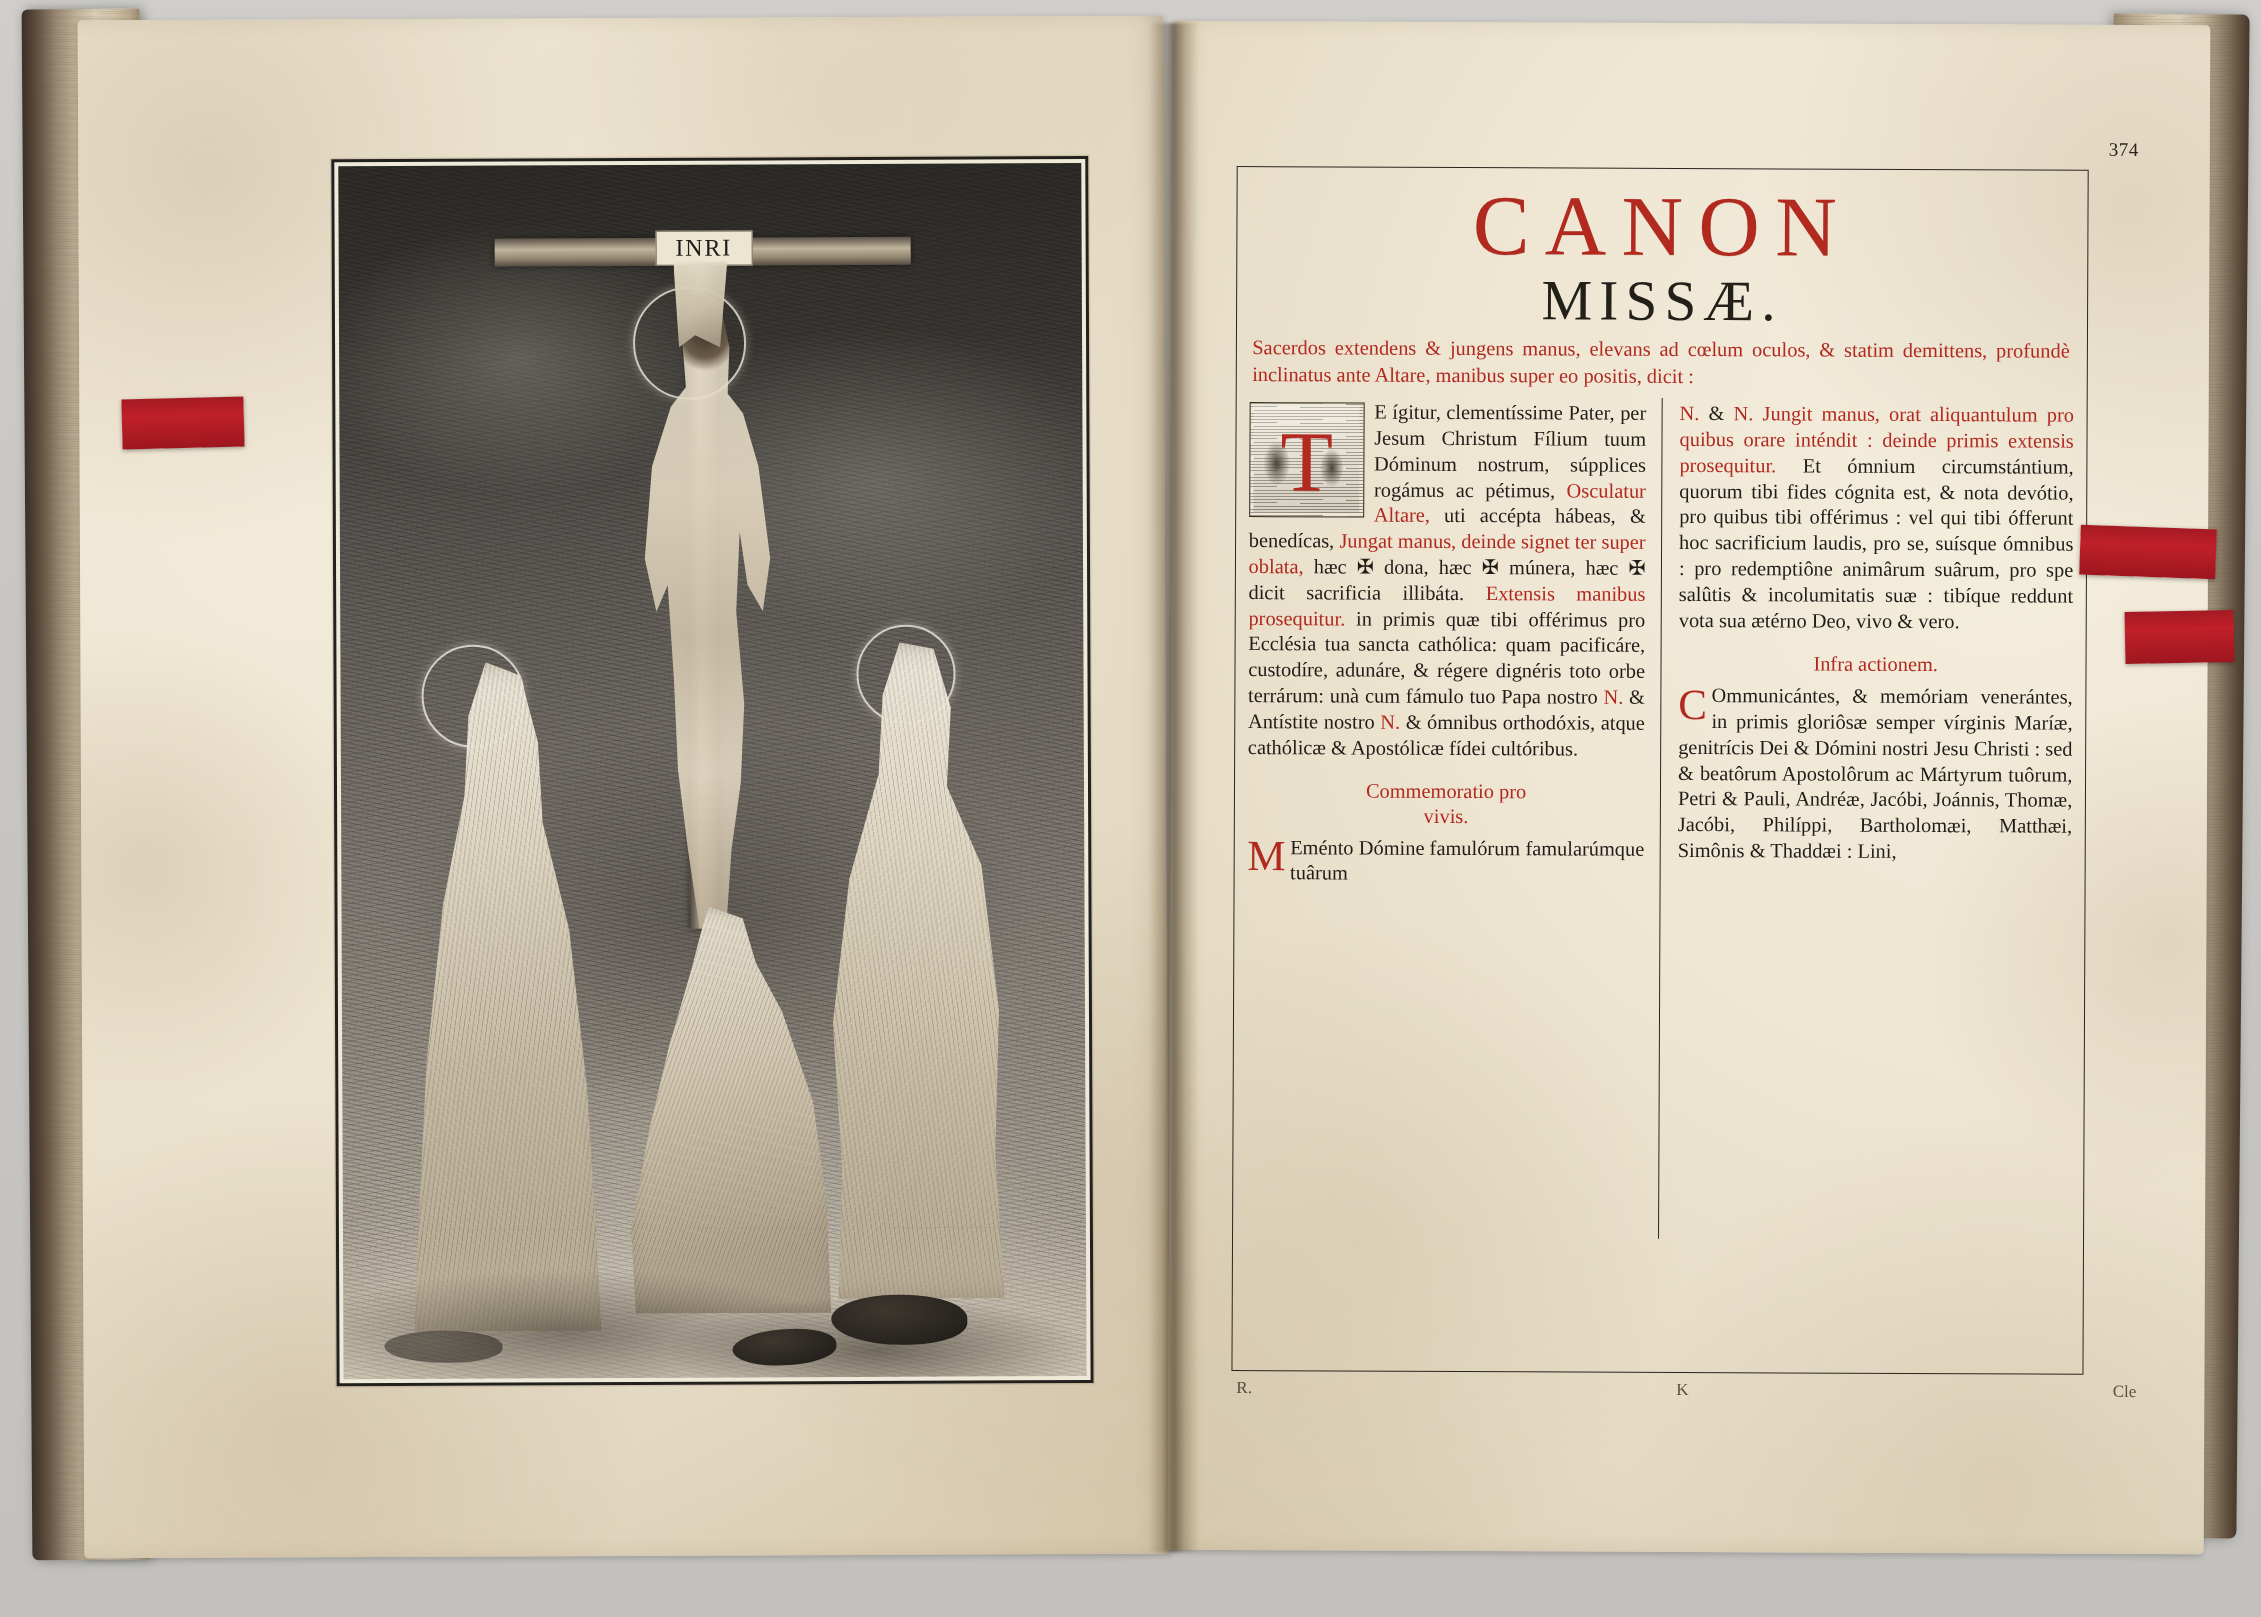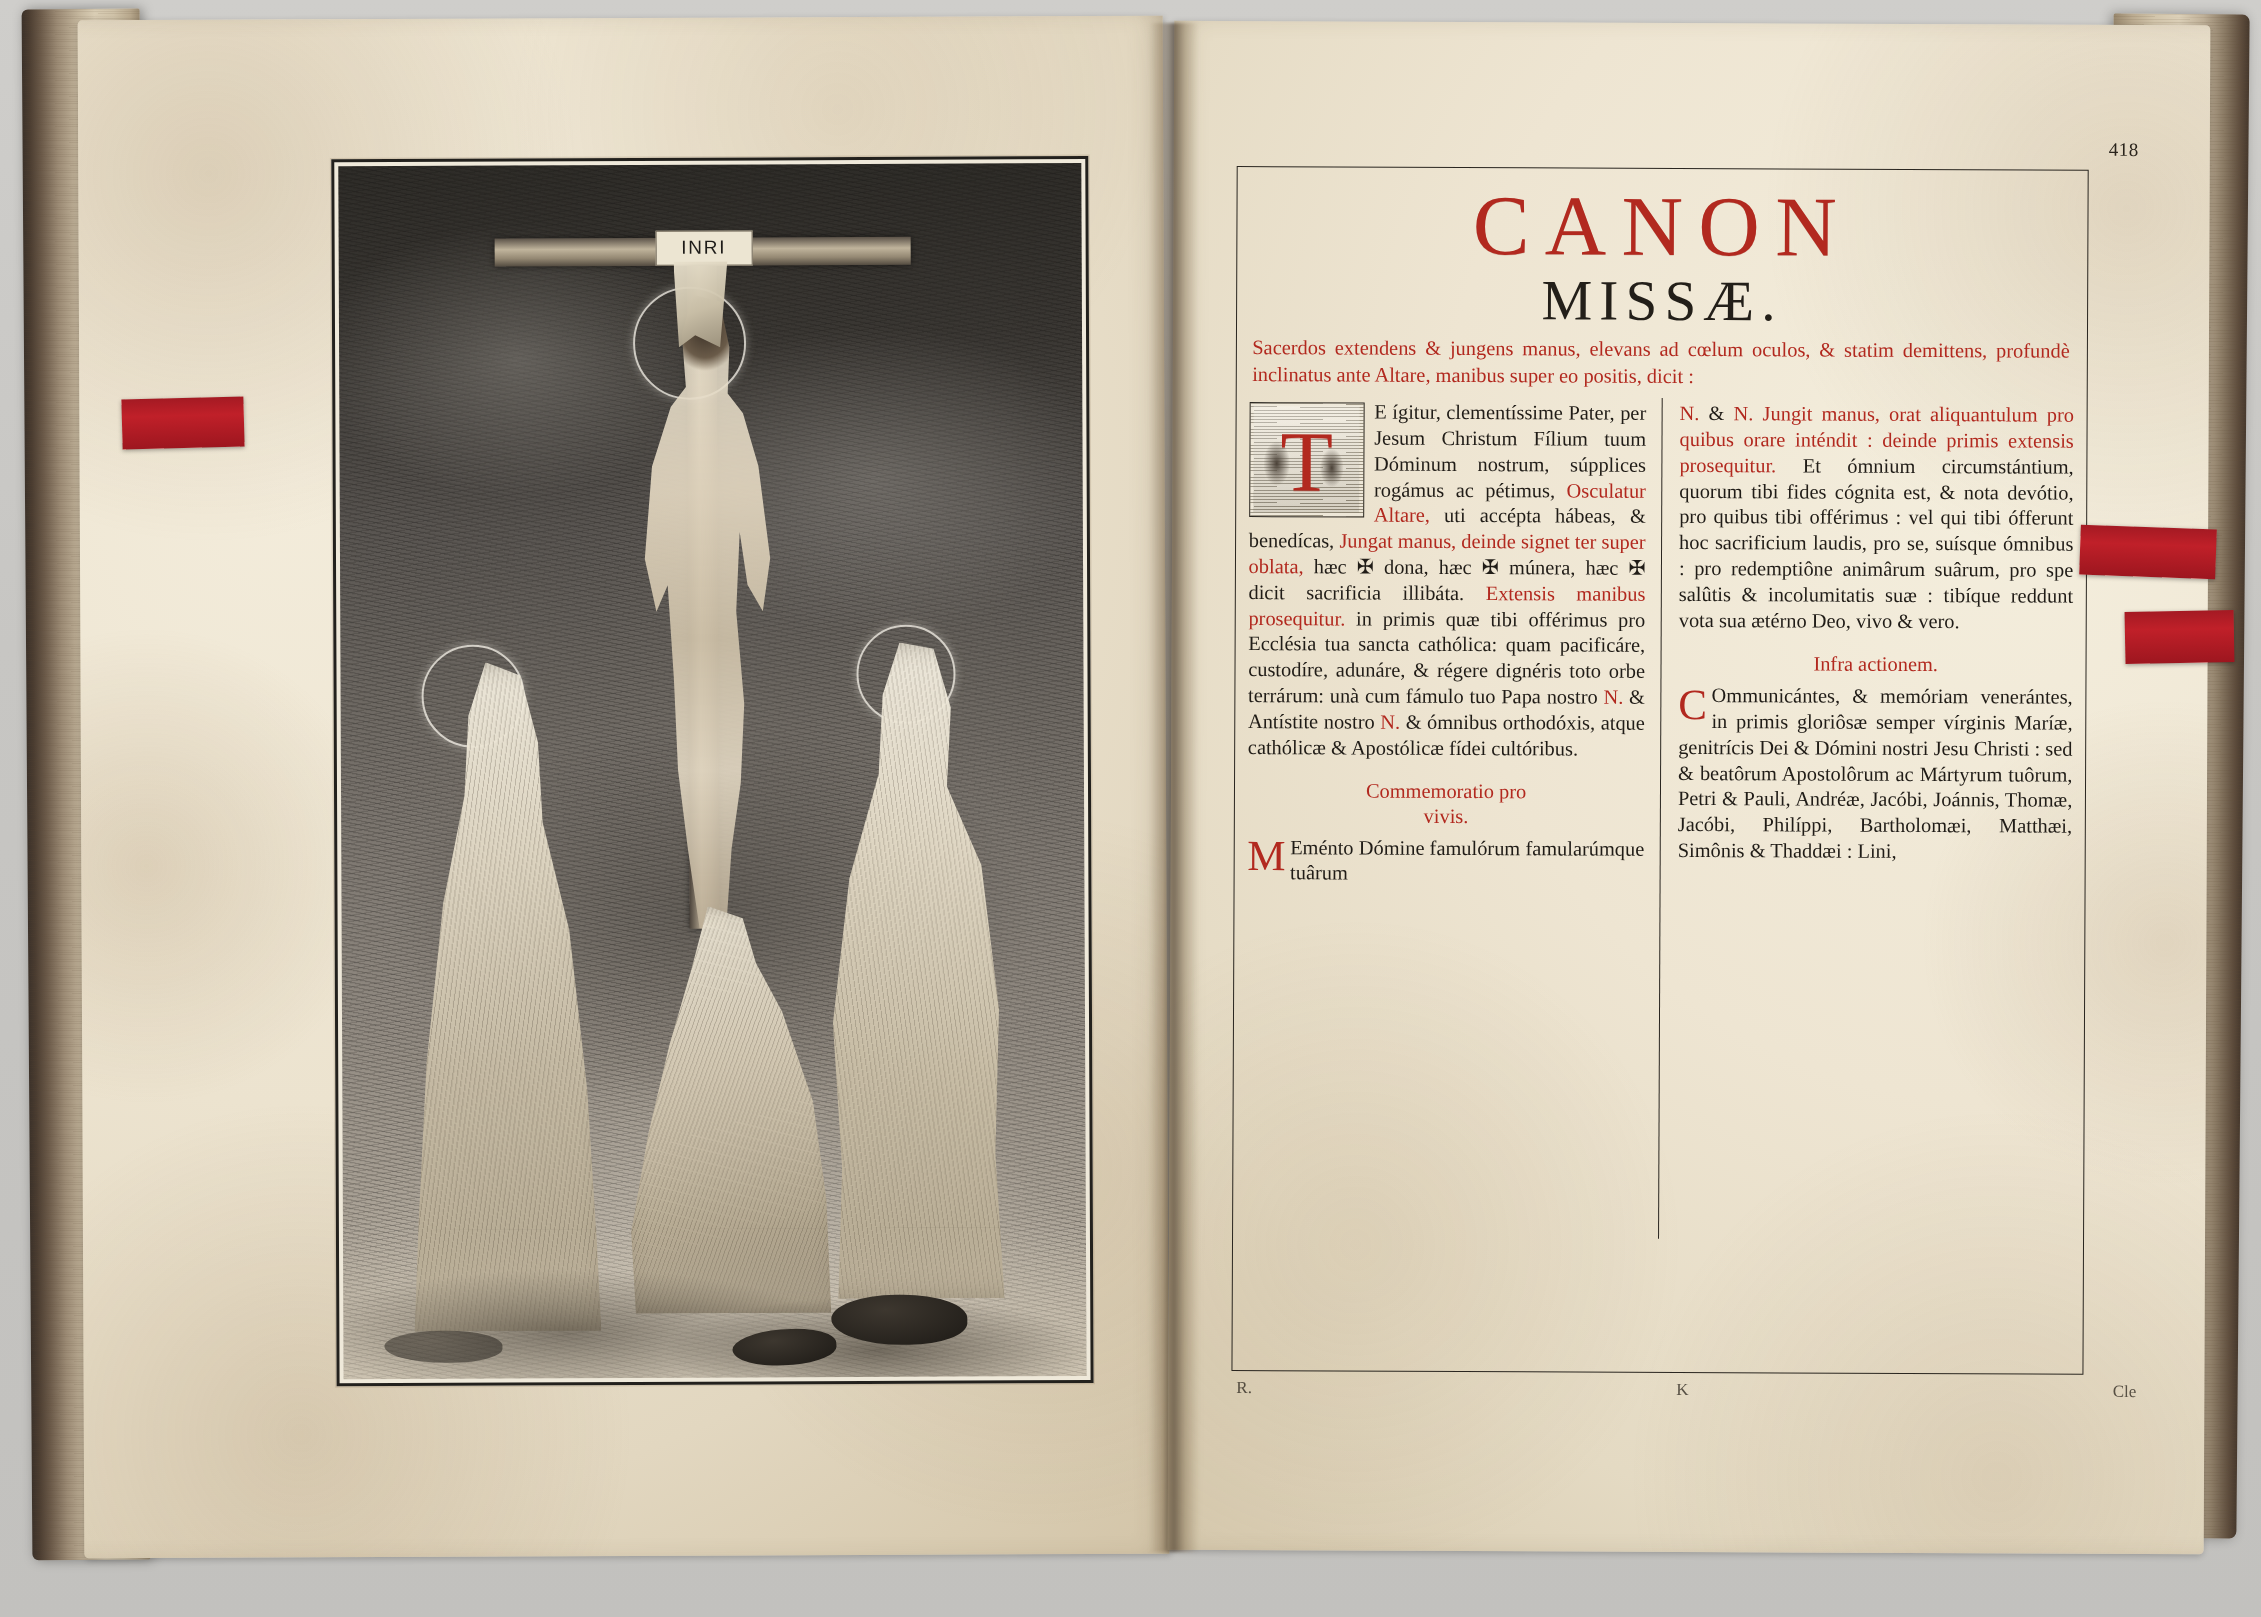--- a/index.html
+++ b/index.html
@@ -234,25 +234,25 @@
     background: linear-gradient(180deg, #5b5248, #c0b49c 40%, #948873 72%, #544c41);
     box-shadow: 0 0 6.3px rgba(0,0,0,0.5);
   }
   .inri {
     position: absolute;
     left: 317px; top: 66px;
     width: 95px; height: 33px;
     background: #ece5d2;
     border: 0.9px solid #6b6253;
     color: #1e1c19;
-    font-size: 19px;
+    font-size: 24px;
     letter-spacing: 1.8px;
     text-align: center;
     line-height: 32px;
-    font-family: Liberation Sans, sans-serif;
+    font-family: Liberation Serif, serif;
   }
   .titulus-cloth {
     position: absolute;
     left: 335px; top: 97px;
     width: 54px; height: 86px;
     background: linear-gradient(160deg, #e8e0cc 0%, #cdc3ab 55%, #9d937e 100%);
     clip-path: polygon(0% 0%, 100% 0%, 86% 100%, 40% 86%, 10% 100%);
     opacity: 0.95;
   }
 
@@ -520,21 +520,21 @@
           <div class="rock rock-a"></div>
           <div class="rock rock-b"></div>
           <div class="rock rock-c"></div>
         </div>
       </div>
     </div>
 
     <div class="leaf-right">
       <div class="foxing"></div>
 
-      <div class="folio">418</div>
+      <div class="folio">374</div>
 
       <div class="text-frame">
         <div class="text-inner">
 
           <div class="title-canon">CANON</div>
           <div class="title-missae">MISSÆ.</div>
 
           <div class="rubric-intro">Sacerdos extendens &amp; jungens manus, elevans ad cœlum oculos, &amp; statim demittens, profundè inclinatus ante Altare, manibus super eo positis, dicit :</div>
 
           <div class="cols">

